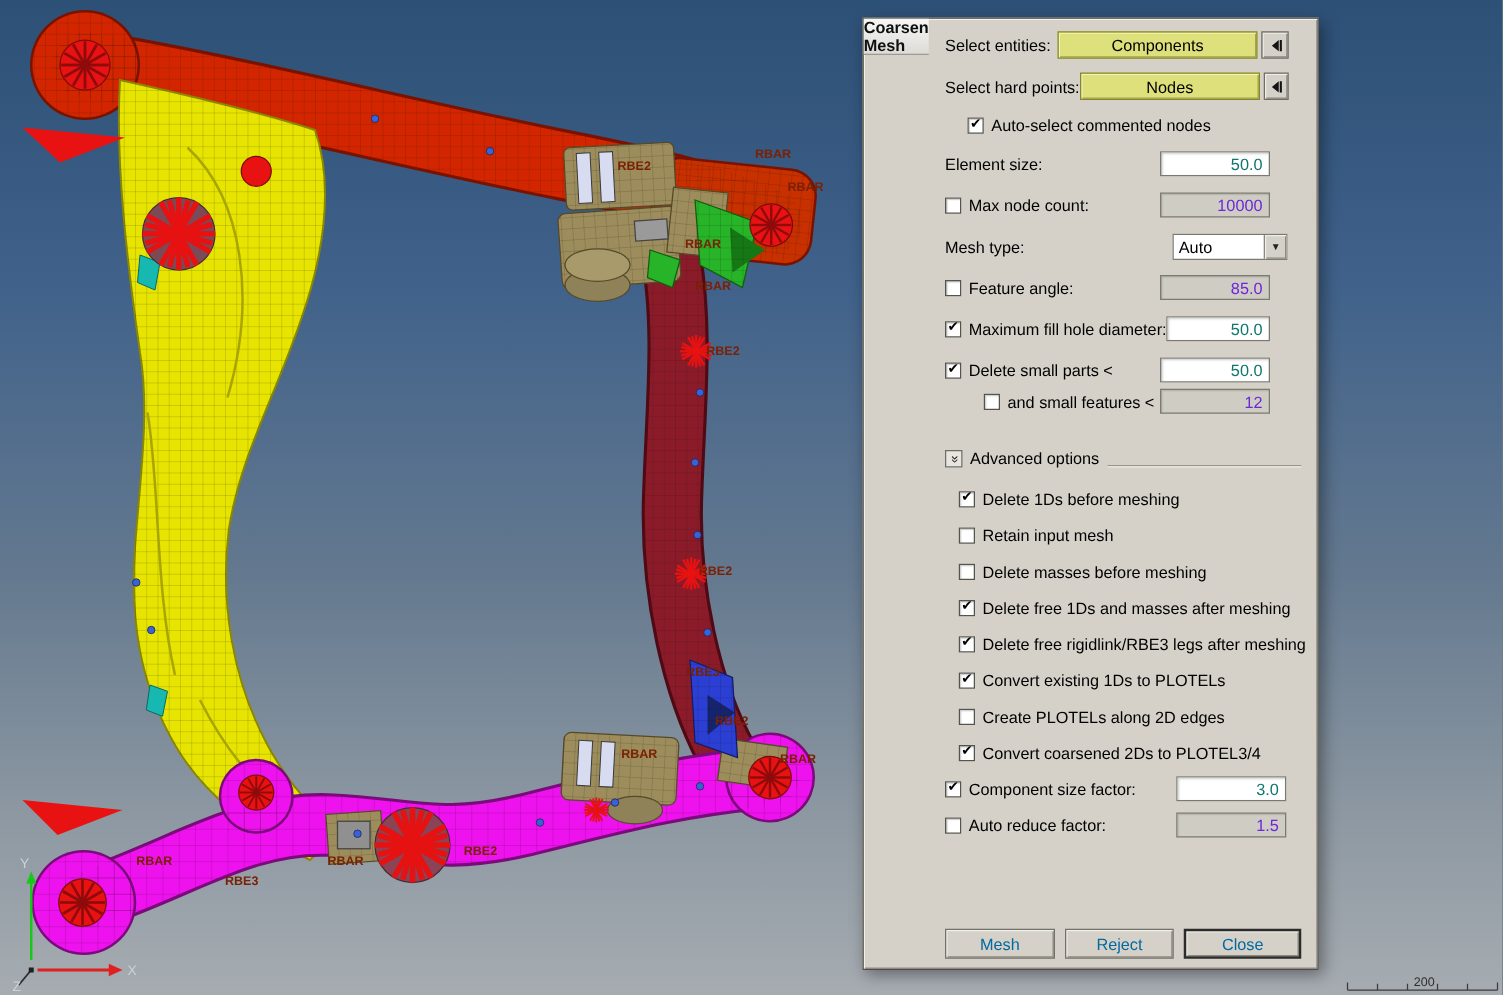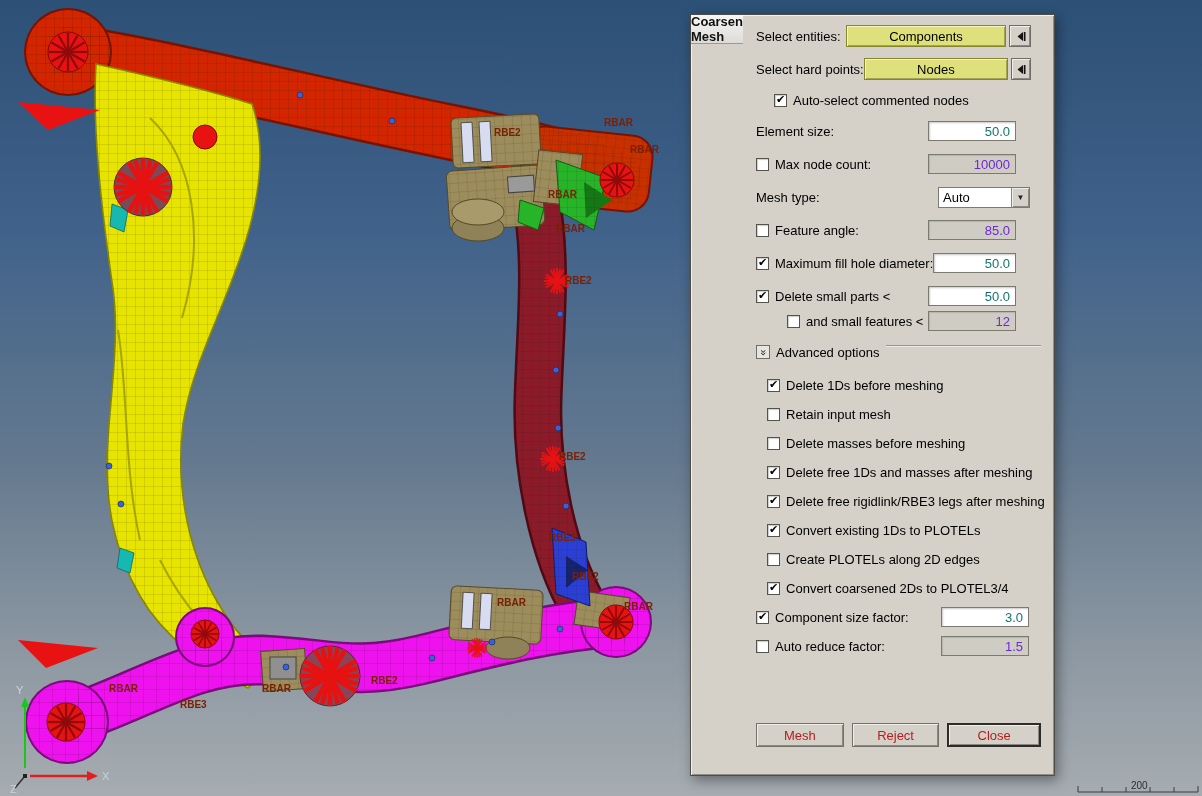--- a/index.html
+++ b/index.html
@@ -15,21 +15,21 @@
   .rlabel{font:10px "Liberation Sans",sans-serif;fill:#2e2e2e}
 
   
   .dialog{position:absolute;left:690px;top:14px;width:365px;height:762px;
     background:#d5d1c8;border:1px solid #4e4d47;
     box-shadow:inset 1px 1px 0 #f3f1ec,inset -1px -1px 0 #8f8d85,3px 4px 12px rgba(0,0,0,.4);
     display:flex;flex-direction:row}
   .title{height:29px;flex:0 0 29px;background:linear-gradient(180deg,#f7f7f6,#dcdbd6);
     border-bottom:1px solid #9c9a92;display:flex;align-items:center;justify-content:center;
     font-size:13px;font-weight:bold;color:#101010;cursor:default}
-  .dbody{flex:1;padding:10px 13px 24px 13px;font-size:13px;color:#000;
+  .dbody{flex:1;padding:10px 13px 4px 13px;font-size:13px;color:#000;
     display:flex;flex-direction:column;overflow:hidden}
   .row{display:flex;align-items:center;min-height:22px;margin-bottom:11px;flex:0 0 auto}
   .row.tight{min-height:18px}
   .lbl{white-space:nowrap}
   .spacer{flex:1}
   .ind18{margin-left:18px}
   .ind31{margin-left:31px}
   .ind11{margin-left:11px}
 
   .ybtn{width:160px;height:22px;background:#dde07b;border:1px solid #85862f;
@@ -49,32 +49,32 @@
     justify-content:flex-end;padding:0 5px;font-size:13px;color:#0f766e}
   .field.disabled{background:#cfccc3;color:#6d28d9;box-shadow:inset 1px 1px 1px rgba(0,0,0,.12)}
 
   .combo{width:92px;height:21px;margin-right:11px;background:#fff;border:1px solid #7b7a71;
     display:flex;align-items:stretch;cursor:pointer}
   .combo .val{flex:1;display:flex;align-items:center;padding-left:4px;font-size:13px}
   .combo .arrow{width:18px;background:#d5d1c8;border-left:1px solid #8a887f;
     box-shadow:inset 1px 1px 0 #efede7,inset -1px -1px 0 #8a887f;
     display:flex;align-items:center;justify-content:center;font-size:8px;color:#222}
 
-  .adv{display:flex;align-items:flex-start;margin:2px 0 14px;flex:0 0 auto}
+  .adv{display:flex;align-items:flex-end;margin:16px 0 14px;flex:0 0 auto}
   .advbox{width:14px;height:14px;border:1px solid #6f6e66;background:#e7e5df;
     display:flex;align-items:center;justify-content:center;margin-right:6px;cursor:pointer}
   .advbox .gl{transform:rotate(90deg);font-size:11px;line-height:1;color:#222}
   .advline{flex:1;height:2px;border-top:1px solid #97958c;border-bottom:1px solid #edebe5;margin-left:7px}
 
   .chk30{min-height:22px;margin-bottom:7px}
 
   .btnrow{display:flex;justify-content:flex-end;gap:8px;margin-top:auto;padding-bottom:4px;flex:0 0 auto}
   .btn{width:90px;height:24px;background:#d5d1c8;border:1px solid #72716a;
     box-shadow:inset 1px 1px 0 #f0eee8,inset -1px -1px 0 #8a887f;
-    font:13px "Liberation Sans",sans-serif;cursor:pointer;color:#b91c1c}
+    font:13px "Liberation Sans",sans-serif;cursor:pointer;color:#0369a1}
   .btn.default{border:2px solid #2c2c2c;width:96px}
 </style>
 </head>
 <body>
 
 <div class="viewport">
 <svg class="scene" viewBox="0 0 1202 796">
   <defs>
     <pattern id="g1" width="9" height="9" patternUnits="userSpaceOnUse">
       <path d="M9 0H0V9" fill="none" stroke="rgba(15,15,5,0.34)" stroke-width="0.6"></path>

